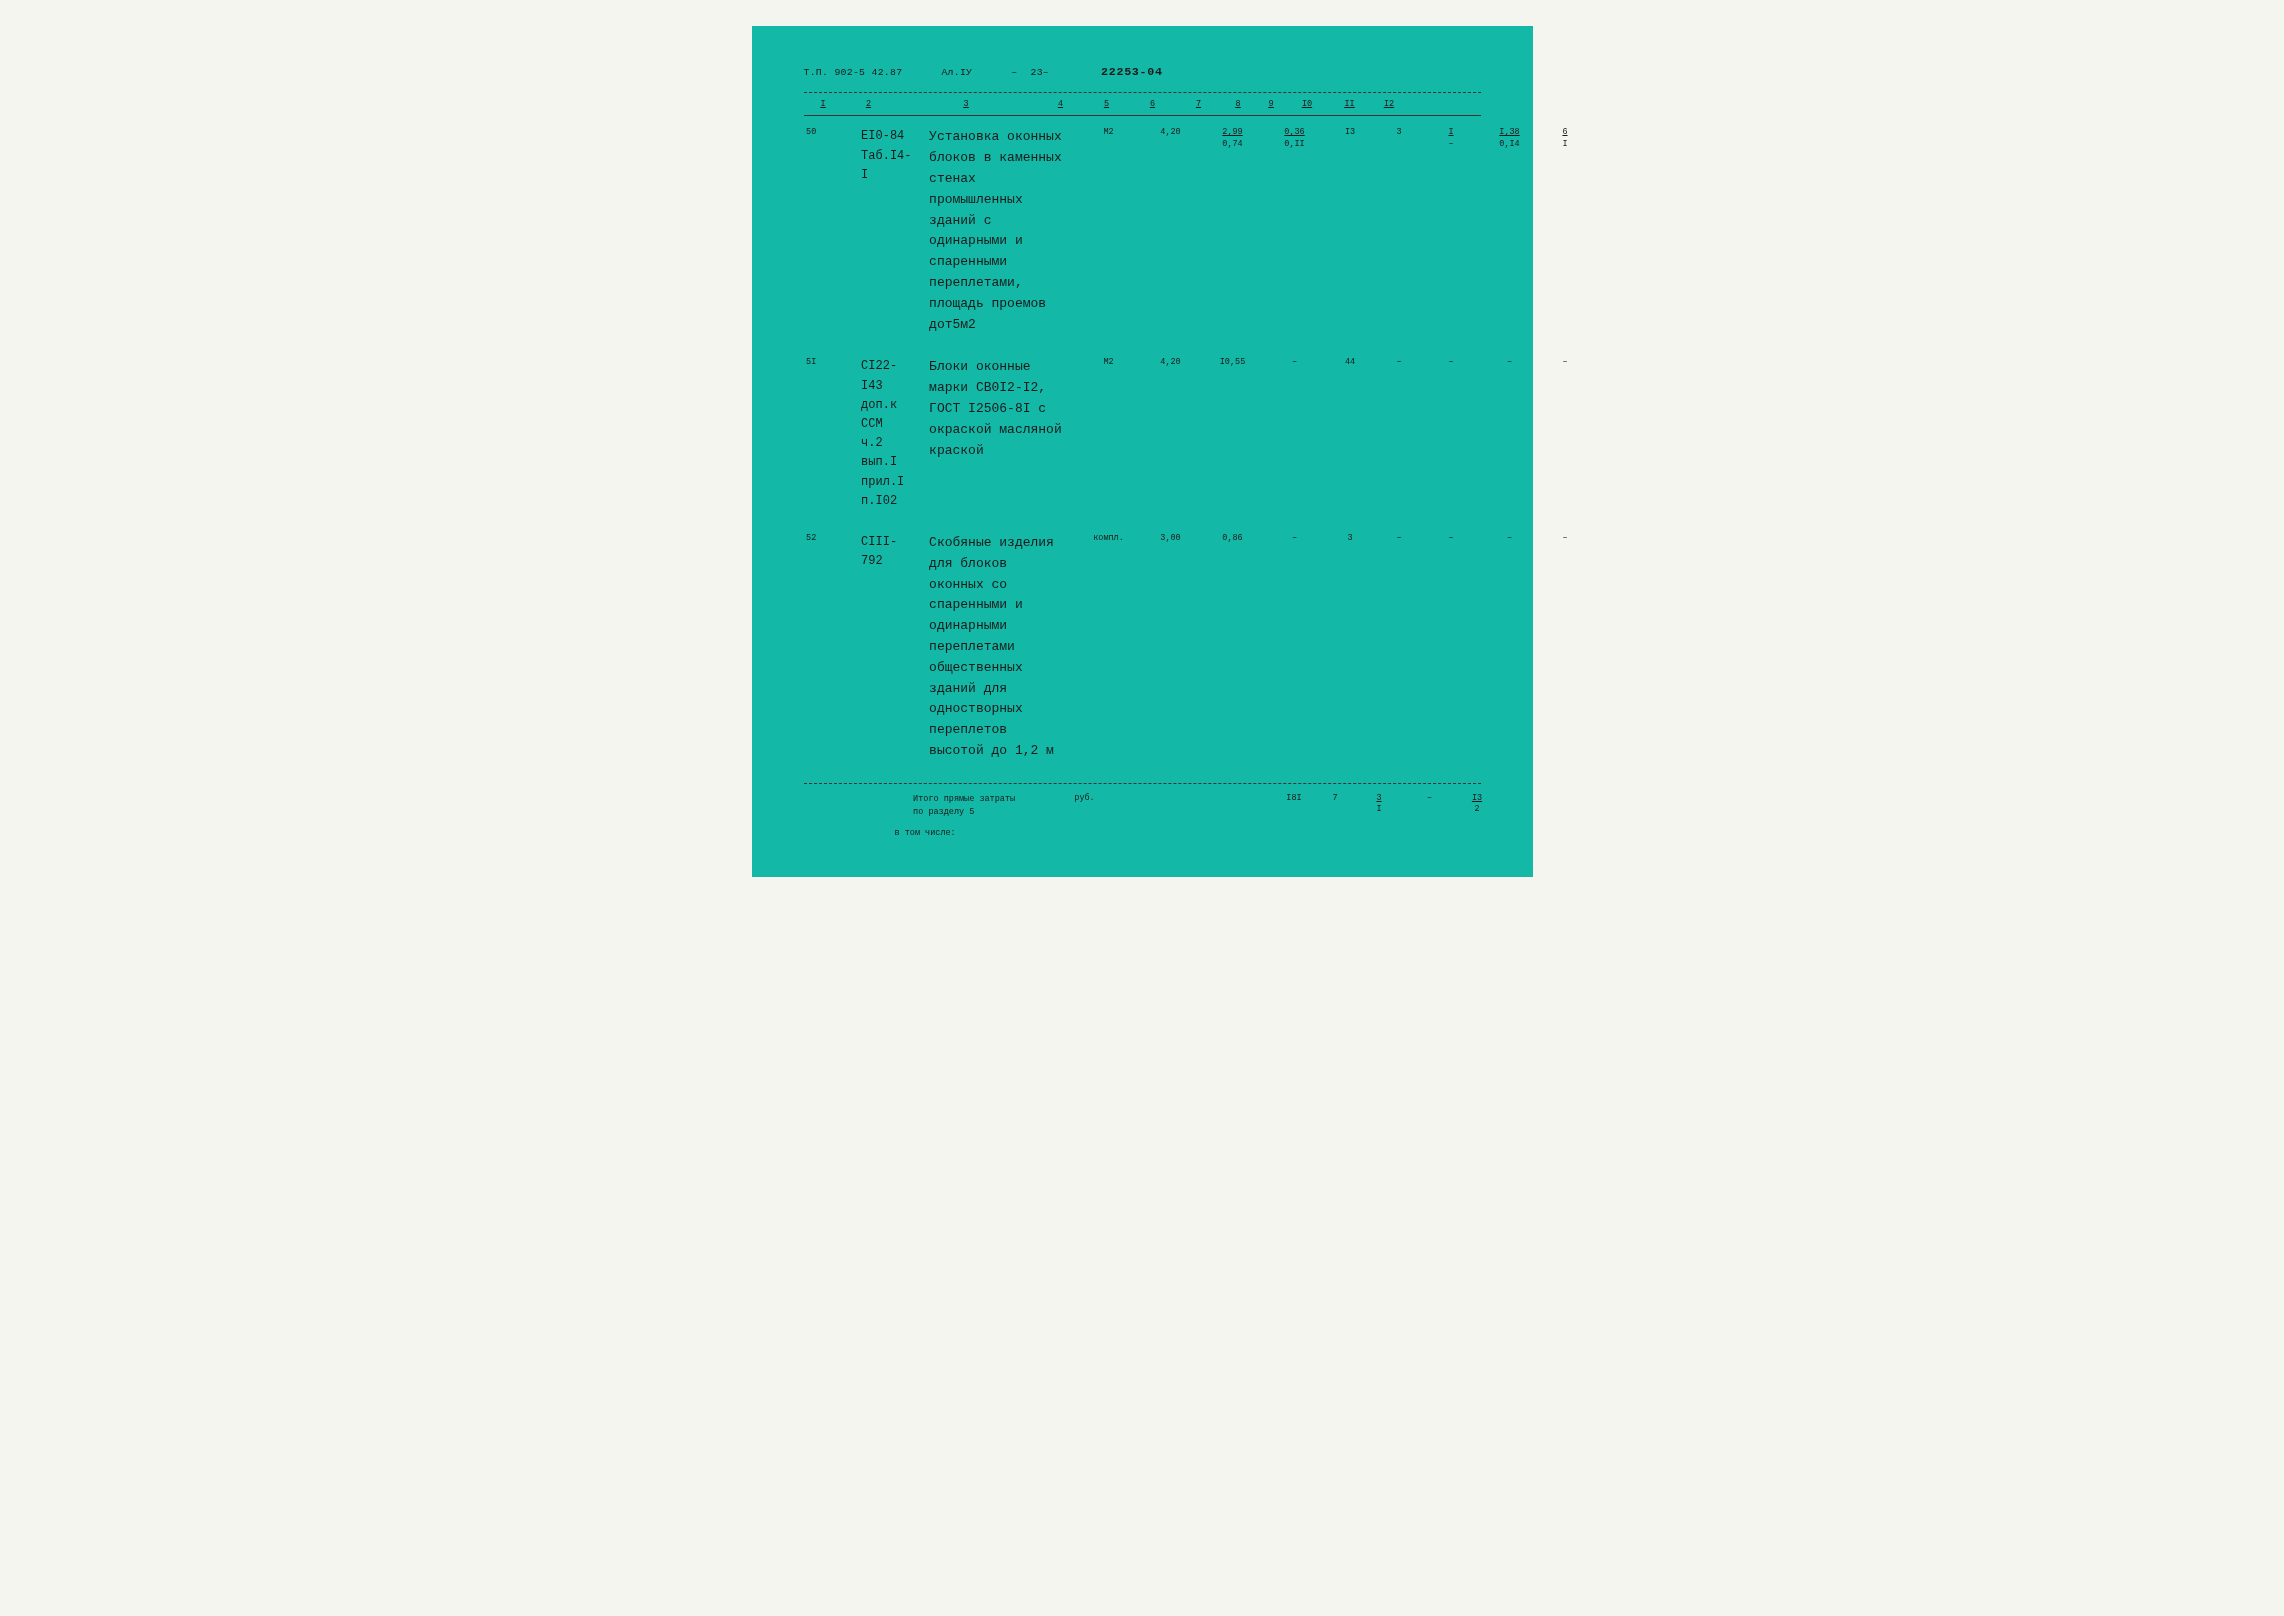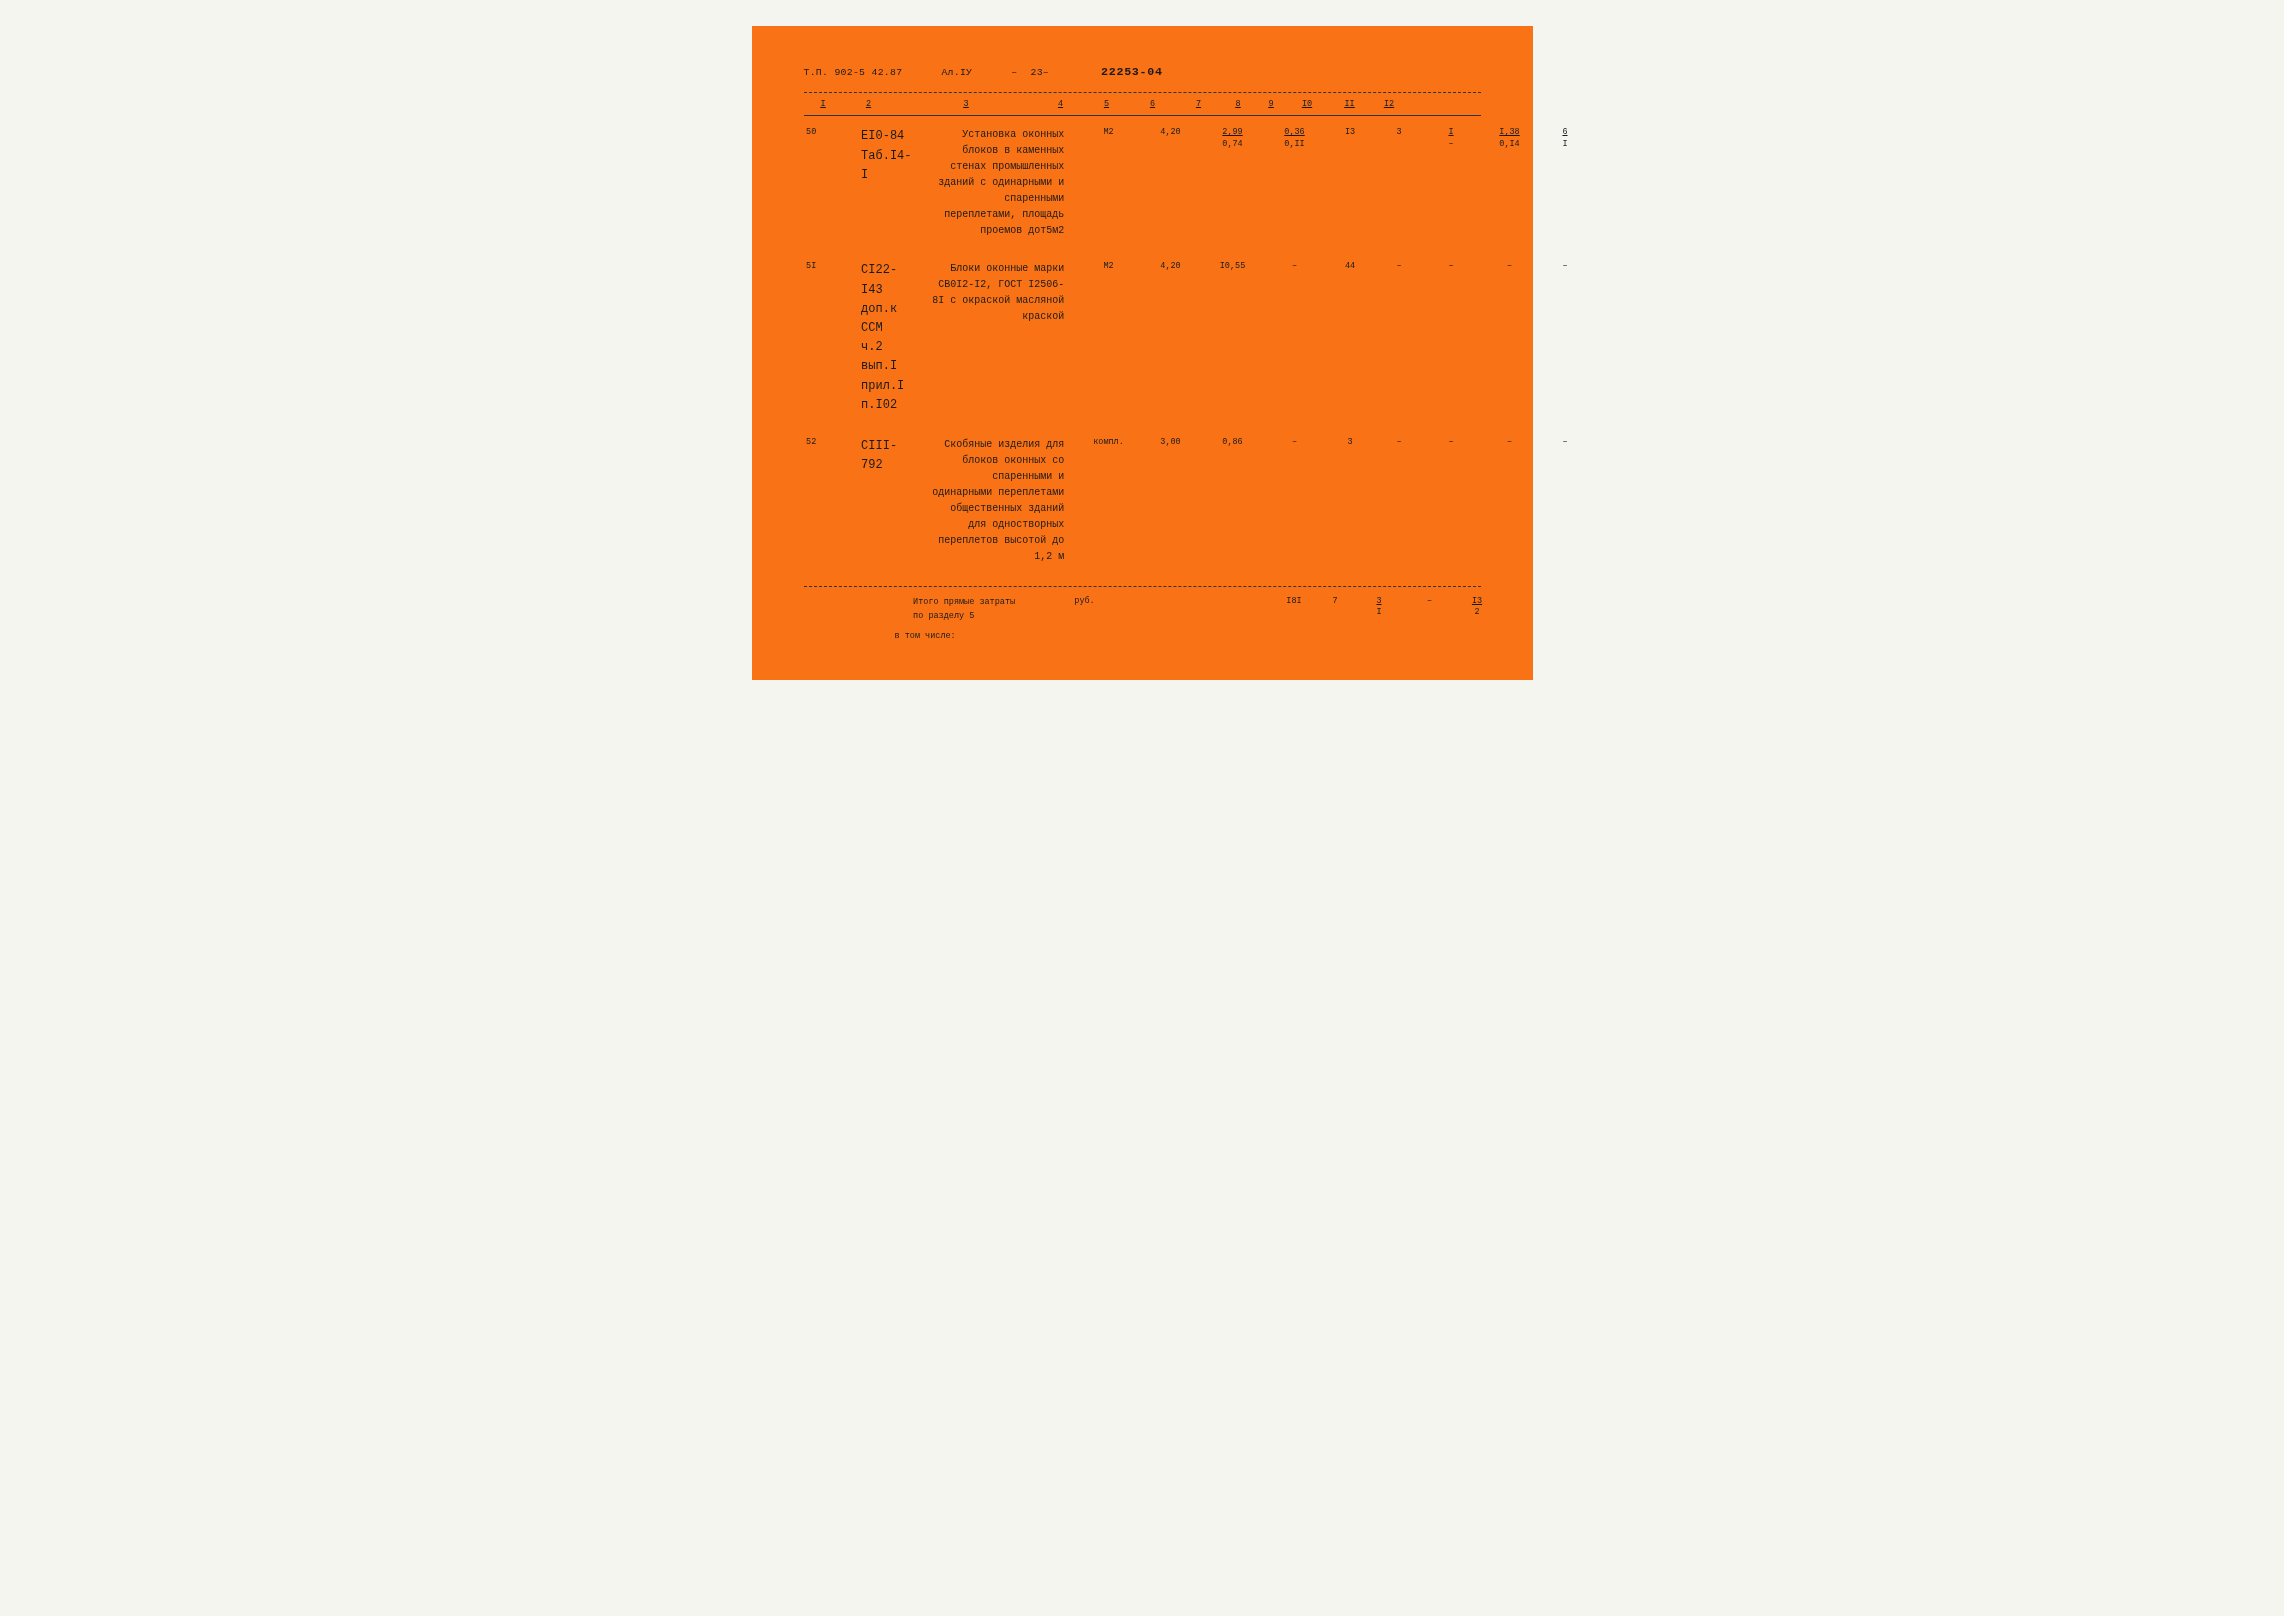--- a/index.html
+++ b/index.html
@@ -10,21 +10,21 @@
 
     body {
       background: #f5f5f0;
       font-family: 'Courier New', Courier, monospace;
       font-size: 9px;
       color: #1a1a1a;
       padding: 26px 39px;
     }
 
     .page {
-      background: #f97316;
+      background: #14b8a6;
       max-width: 781px;
       margin: 0 auto;
       padding: 39px 52px;
       min-height: 586px;
       position: relative;
     }
 
     .header-line {
       display: flex;
       align-items: center;
@@ -88,22 +88,22 @@
     .cell-left {
       text-align: left;
     }
 
     .ref-col {
       font-size: 12px;
       line-height: 1.6;
     }
 
     .desc-col {
-      text-align: right;
-      font-size: 10px;
+      text-align: left;
+      font-size: 13px;
       line-height: 1.6;
       padding-right: 5.2px;
     }
 
     .stacked {
       display: flex;
       flex-direction: column;
       align-items: center;
       gap: 1.3px;
     }

